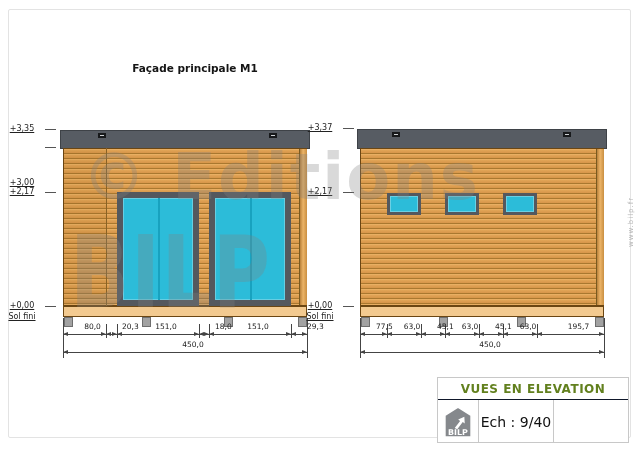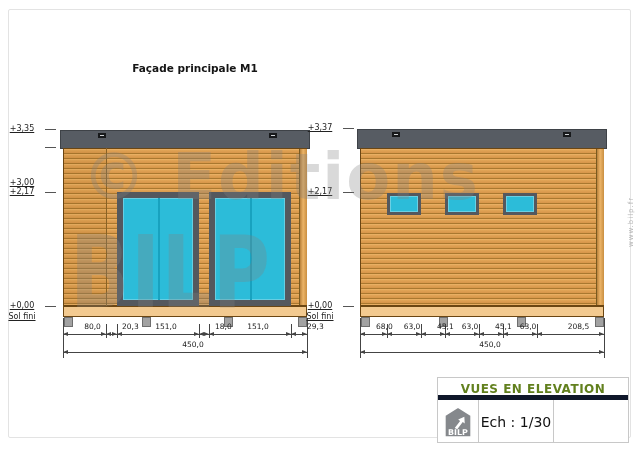--- a/index.html
+++ b/index.html
@@ -54,21 +54,21 @@
     text-align:center; white-space:nowrap; color:#222; }
 
   
   .wm { color:rgba(128,128,128,0.30); font-weight:bold; pointer-events:none; z-index:5; white-space:nowrap; }
   .wm1 { font-size:64px; letter-spacing:2px; }
   .wm2 { font-size:100px; transform:scaleX(0.78); transform-origin:left top; letter-spacing:2px; }
   .side-url { font-size:7px; color:#b5b5b5; writing-mode:vertical-rl; transform:rotate(180deg); letter-spacing:1px; }
 
   
   .tblock { box-sizing:border-box; background:#fff; border:1px solid #c8c8c8; z-index:6; }
-  .tblock-head { box-sizing:border-box; height:22px; line-height:22px; border-bottom:5px solid #0f172a;
+  .tblock-head { box-sizing:border-box; height:22px; line-height:22px; border-bottom:1px solid #0f172a;
     text-align:center; font-size:12px; font-weight:bold; color:#62801e; letter-spacing:0.5px; }
   .tblock-row { display:flex; height:43px; }
   .tblock-cell { box-sizing:border-box; display:flex; align-items:center; justify-content:center;
     font-size:14px; color:#111; }
   .cell-logo { width:41px; border-right:1px solid #c8c8c8; }
   .cell-scale { width:75px; border-right:1px solid #c8c8c8; }
   .cell-page { flex:1; }
 </style>
 </head>
 <body>
@@ -173,39 +173,39 @@
   <div class="abs tick" style="left:360px; top:318px; height:40px;"></div>
   <div class="abs tick" style="left:387px; top:324px; height:14px;"></div>
   <div class="abs tick" style="left:421px; top:324px; height:14px;"></div>
   <div class="abs tick" style="left:445px; top:324px; height:14px;"></div>
   <div class="abs tick" style="left:479px; top:324px; height:14px;"></div>
   <div class="abs tick" style="left:503px; top:324px; height:14px;"></div>
   <div class="abs tick" style="left:537px; top:324px; height:14px;"></div>
   <div class="abs tick" style="left:604px; top:318px; height:40px;"></div>
 
   <div class="seg" style="left:360px; width:27px;">
-      <span class="dim-label">68,0</span>
+      <span class="dim-label">77,5</span>
     </div>
   <div class="seg" style="left:387px; width:34px;">
       <span class="dim-label">63,0</span>
     </div>
   <div class="seg" style="left:421px; width:24px;">
       <span class="dim-label">45,1</span>
     </div>
   <div class="seg" style="left:445px; width:34px;">
       <span class="dim-label">63,0</span>
     </div>
   <div class="seg" style="left:479px; width:24px;">
       <span class="dim-label">45,1</span>
     </div>
   <div class="seg" style="left:503px; width:34px;">
       <span class="dim-label">63,0</span>
     </div>
   <div class="seg" style="left:537px; width:67px;">
-      <span class="dim-label">208,5</span>
+      <span class="dim-label">195,7</span>
     </div>
 
   <div class="abs dimline" style="left:360px; top:352px; width:244px;"></div>
   <div class="seg" style="left:360px; top:350px; width:244px;">
       <span class="dim-label">450,0</span>
     </div>
 
   <div class="abs wm wm1" style="left:82px; top:140px;">© Editions</div>
   <div class="abs wm wm2" style="left:70px; top:214px;">BILP</div>
   <div class="abs side-url" style="right:5px; top:185px; height:62px;">www.bilp.fr</div>
@@ -213,17 +213,17 @@
   <div class="abs tblock" style="left:437px; top:377px; width:192px; height:66px;">
     <div class="tblock-head">VUES EN ELEVATION</div>
     <div class="tblock-row">
       <div class="tblock-cell cell-logo">
         <svg width="28" height="32" viewBox="0 0 30 34">
           <polygon points="15,1 29,10 29,33 1,33 1,10" fill="#85888c" stroke="#ffffff" stroke-width="1.6"></polygon>
           <path d="M11.5,23.5 L17.3,15.8 L15.2,14.2 L21.8,11.5 L22.2,18.5 L20.1,16.9 L14.2,24.7 Z" fill="#ffffff"></path>
           <text x="15" y="31" text-anchor="middle" font-family="DejaVu Sans, sans-serif" font-size="8.5" font-weight="bold" fill="#ffffff">BILP</text>
         </svg>
       </div>
-      <div class="tblock-cell cell-scale">Ech : 1/30</div>
+      <div class="tblock-cell cell-scale">Ech : 9/40</div>
     </div>
   </div>
 
 </div>
 
 </body></html>

